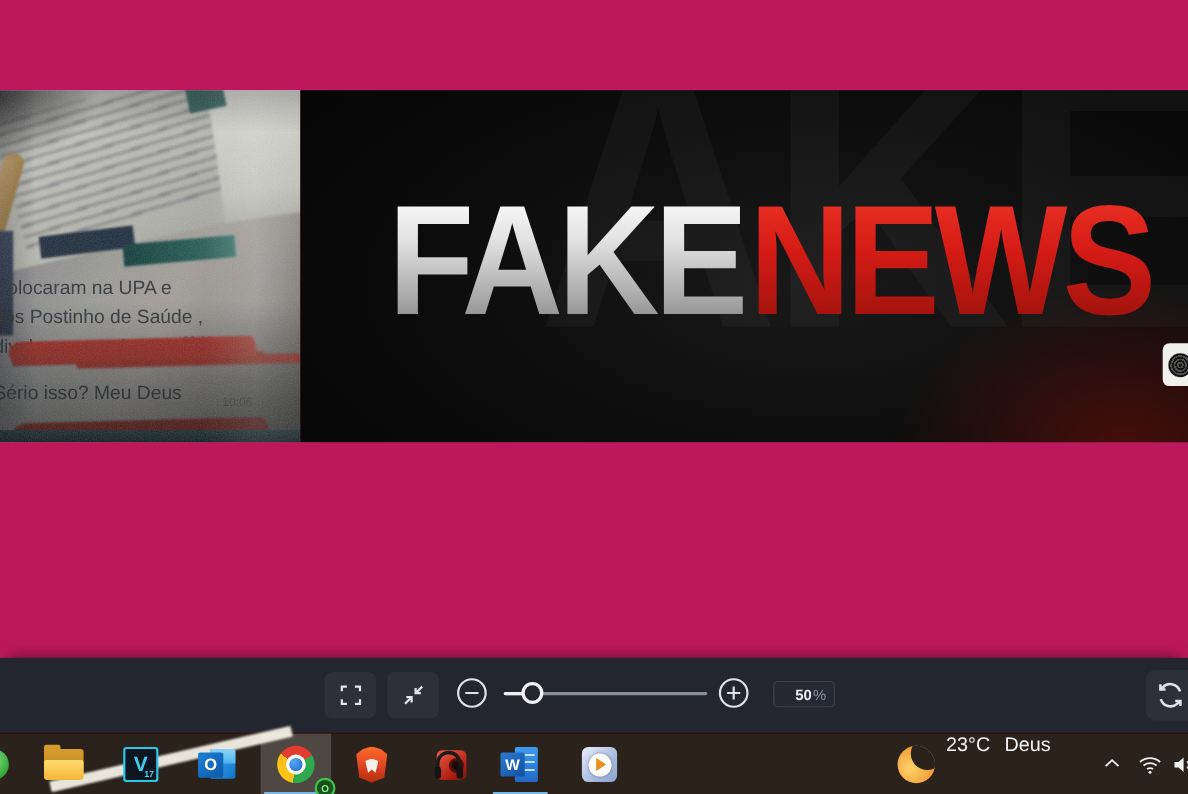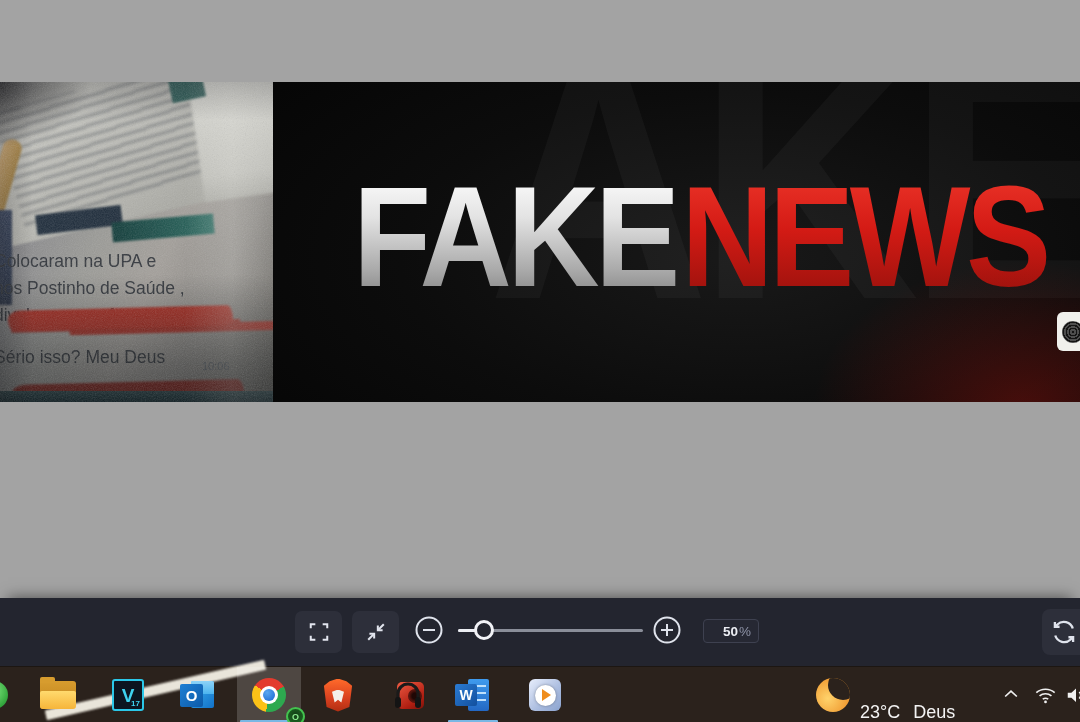--- a/index.html
+++ b/index.html
@@ -1,20 +1,20 @@
 <!DOCTYPE html>
 <html><head>
 <meta charset="utf-8">
 <style>
   html,body{margin:0;padding:0;background:#000;}
   body{width:1080px;height:722px;overflow:hidden;position:relative;
        font-family:"Liberation Sans",sans-serif;-webkit-font-smoothing:antialiased;}
 
   
-  .viewer{position:absolute;inset:0 0 56px 0;background:#a3a3a3;overflow:hidden;}
+  .viewer{position:absolute;inset:0 0 56px 0;background:#be185d;overflow:hidden;}
 
   
   .stage{position:absolute;left:0;top:82px;width:1080px;height:320px;}
 
   
   .photo{position:absolute;left:0;top:0;width:273px;height:320px;overflow:hidden;
     background:linear-gradient(115deg,#5c5c60 0%,#86868a 18%,#9a9a96 40%,#a39f9a 58%,#8d8a86 75%,#56544f 100%);}
   .paper{position:absolute;left:-14px;top:-26px;width:225px;height:168px;background:linear-gradient(160deg,#d2d2cc,#b7b7b1 70%,#a5a59f);
     transform:rotate(-13deg);border-radius:4px;filter:blur(1.2px);}
   .paper-lines{position:absolute;left:18px;right:14px;top:30px;bottom:18px;
@@ -148,21 +148,21 @@
     display:flex;align-items:center;justify-content:center;}
   .icon-media .circle{width:21px;height:21px;border-radius:50%;background:#fff;display:flex;align-items:center;justify-content:center;
     box-shadow:0 0 3px rgba(0,0,0,.35);}
   .icon-media .play{width:0;height:0;border-left:9px solid #ef8d1d;border-top:6px solid transparent;border-bottom:6px solid transparent;margin-left:3px;}
 
   
   .moon{position:absolute;left:816px;top:11px;width:34px;height:34px;border-radius:50%;overflow:hidden;
     background:radial-gradient(circle at 35% 60%,#ffd36b,#f09b32 70%,#d97d20);}
   .moon::after{content:"";position:absolute;left:12px;top:-8px;width:30px;height:30px;border-radius:50%;background:#2b221c;}
   .tray-weather{position:absolute;left:816px;top:0;width:160px;height:56px;}
-  .tray-text{position:absolute;left:860px;top:0;height:56px;display:flex;align-items:flex-end;gap:13px;
+  .tray-text{position:absolute;left:860px;top:0;height:56px;display:flex;align-items:flex-start;gap:13px;
     color:#f3f3f3;font-size:18px;}
   .tray-ico{position:absolute;top:17px;display:flex;}
   #tray-chevron{left:1001px;top:18px}#tray-wifi{left:1034px}#tray-volume{left:1064px}
 </style>
 </head>
 <body>
 
 <div class="viewer">
 
   <div class="stage">

